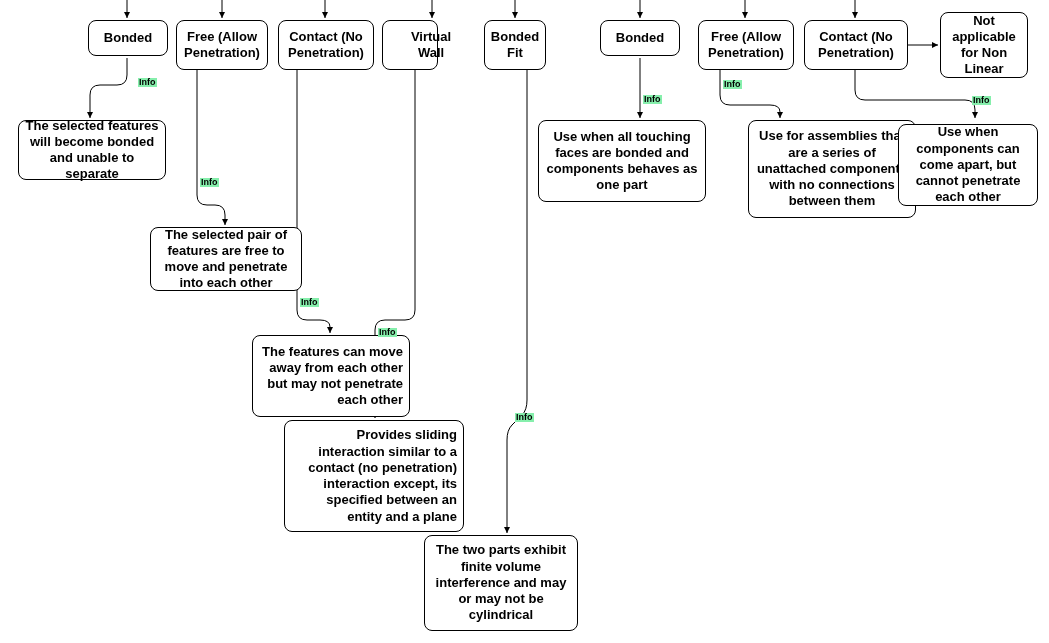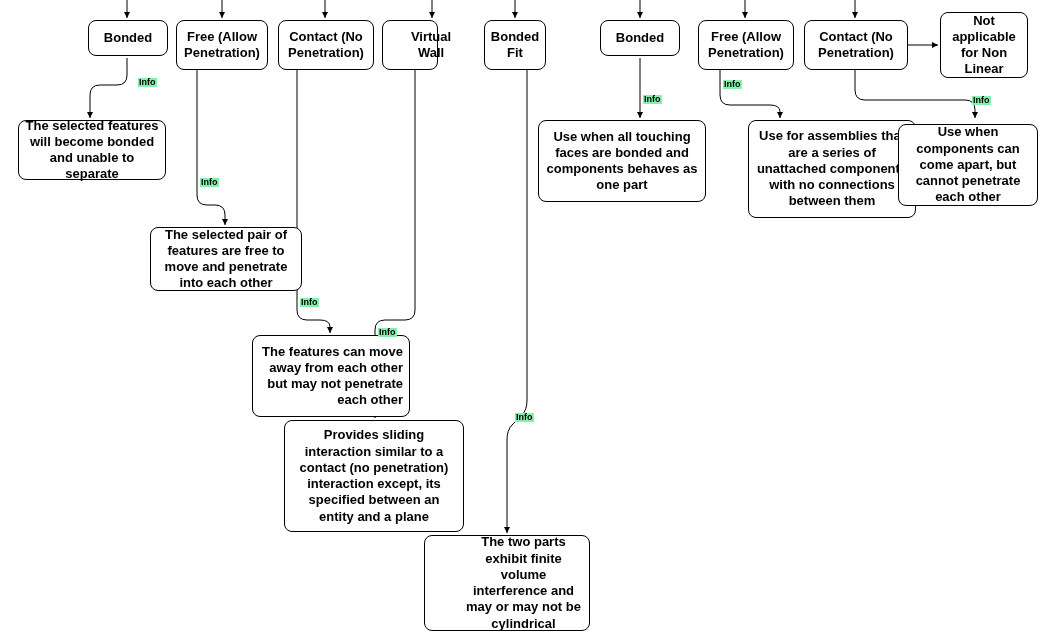--- a/index.html
+++ b/index.html
@@ -120,24 +120,24 @@
 
   <div class="node" style="left:18px; top:120px; width:148px; height:60px;">
     <span>The selected features will become bonded and unable to separate</span>
   </div>
   <div class="node" style="left:150px; top:227px; width:152px; height:64px;">
     <span>The selected pair of features are free to move and penetrate into each other</span>
   </div>
   <div class="node" style="left:252px; top:335px; width:158px; height:82px;text-align:right;">
     <span>The features can move away from each other but may not penetrate each other</span>
   </div>
-  <div class="node" style="left:284px; top:420px; width:180px; height:112px;">
+  <div class="node" style="left:284px; top:420px; width:180px; height:112px;text-align:right;">
     <span>Provides sliding interaction similar to a contact (no penetration) interaction except, its specified between an entity and a plane</span>
   </div>
-  <div class="node" style="left:424px; top:535px; width:166px; height:96px;padding-left:39px;">
+  <div class="node" style="left:424px; top:535px; width:154px; height:96px;">
     <span>The two parts exhibit finite volume interference and may or may not be cylindrical</span>
   </div>
 
   <div class="node" style="left:538px; top:120px; width:168px; height:82px;">
     <span>Use when all touching faces are bonded and components behaves as one part</span>
   </div>
   <div class="node" style="left:726px; top:120px; width:168px; height:98px;margin-left:22px;">
     <span>Use for assemblies that are a series of unattached components with no connections between them</span>
   </div>
   <div class="node" style="left:898px; top:124px; width:140px; height:82px;">

